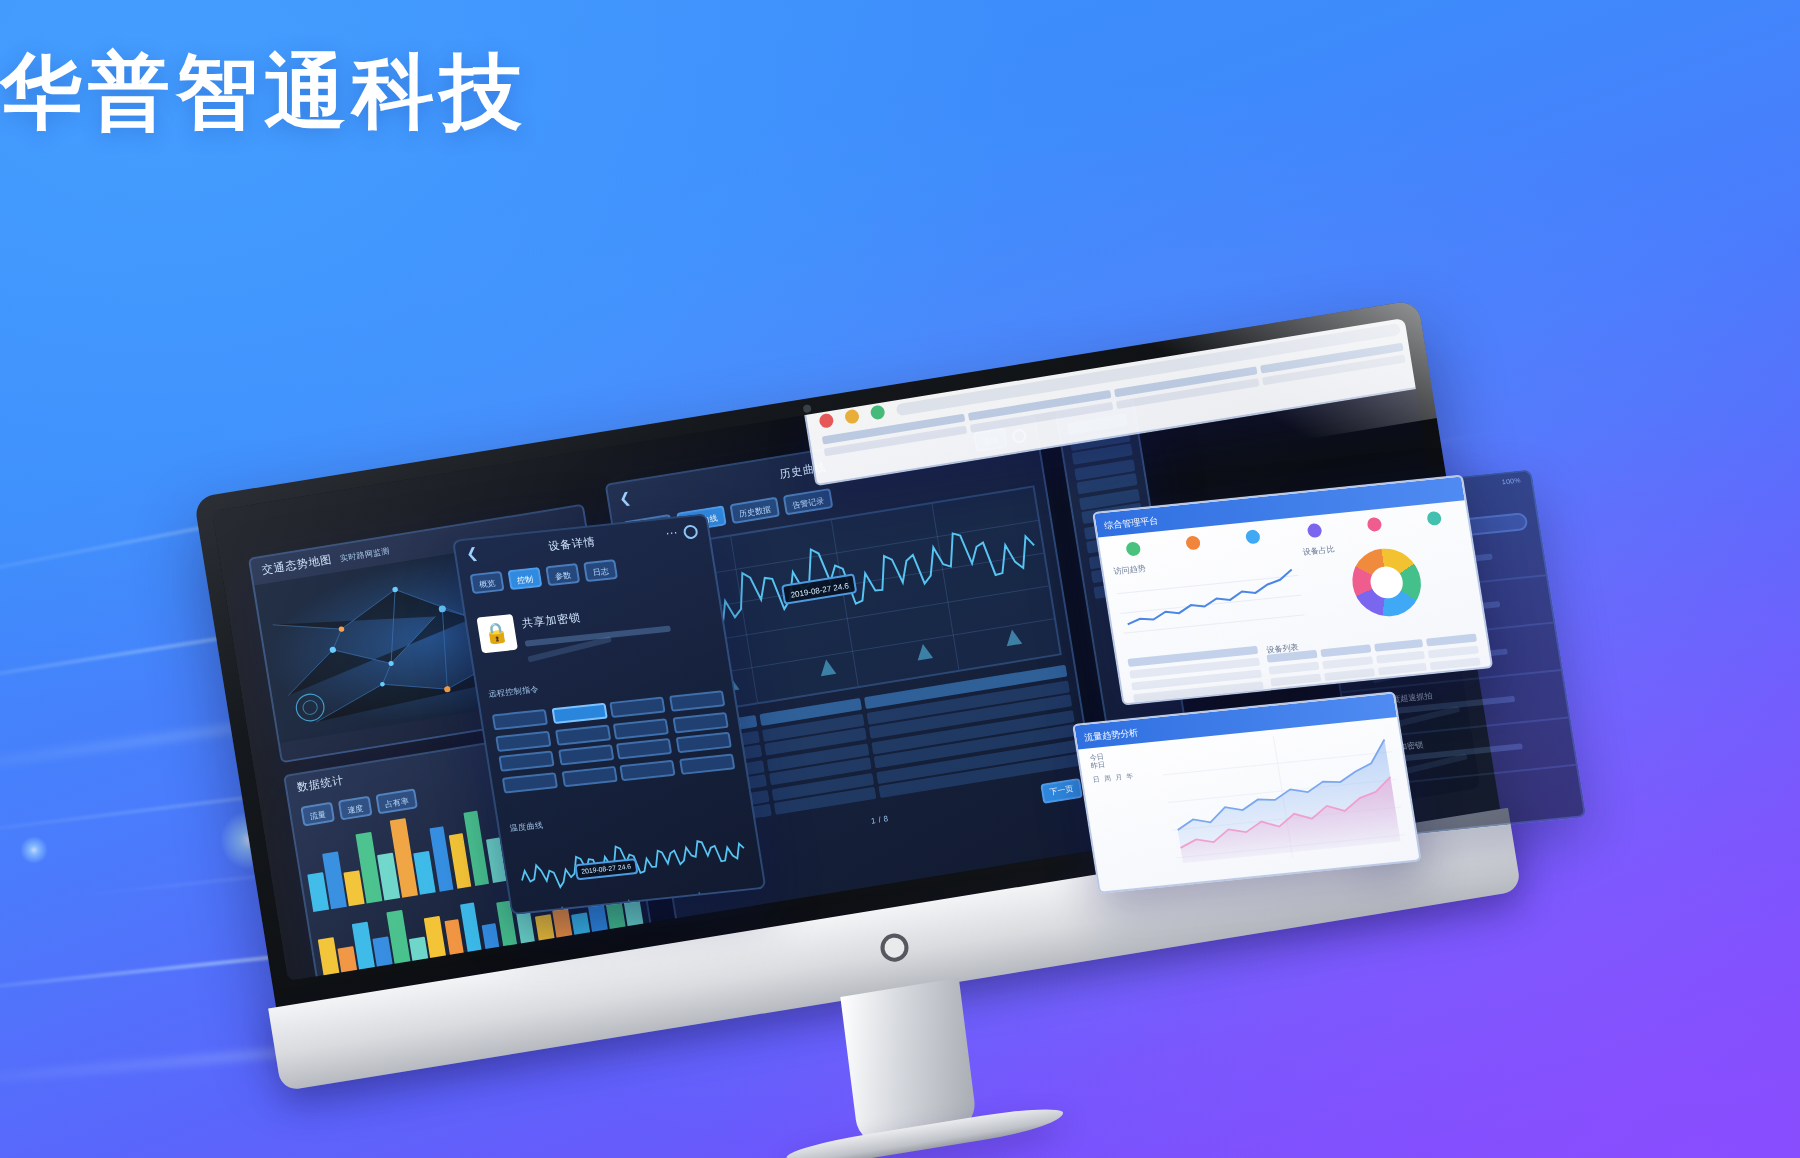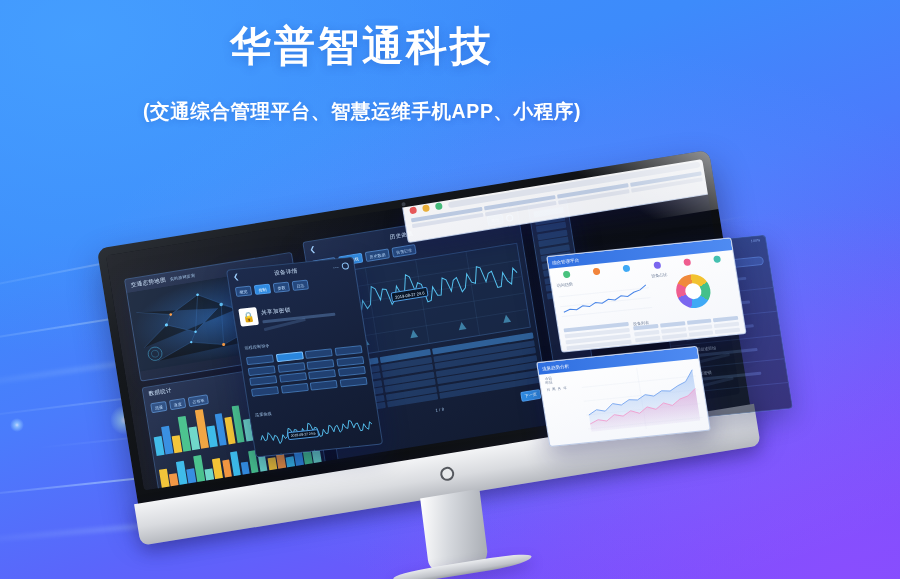--- a/index.html
+++ b/index.html
@@ -39,21 +39,21 @@
   .s4 { left:-4%; top:474px; width:46%; transform:rotate(-6deg); }
   .s5 { left:-6%; top:520px; width:54%; transform:rotate(-5deg); opacity:.5; }
   .s6 { left:38%; top:250px; width:46%; transform:rotate(-10deg); opacity:.35; }
   .s7 { left:-10%; top:265px; width:40%; transform:rotate(-11deg); opacity:.3; }
   .s8 { left:4%; top:430px; width:36%; transform:rotate(-6deg); opacity:.3; }
 
   .sparkle { position:absolute; border-radius:50%;
     background:radial-gradient(circle,rgba(255,255,255,1) 0%,rgba(170,225,255,.85) 22%,rgba(110,190,255,0) 70%); }
 
   
-  .headings { position:absolute; left:0; top:0; width:724px; text-align:center; z-index:40; }
+  .headings { position:absolute; left:0; top:0; width:724px; text-align:left; z-index:40; }
   .title {
     color:#ffffff; font-size:41px; font-weight:bold; letter-spacing:3px;
     margin-top:22px; line-height:1.2;
     text-shadow:0 2px 10px rgba(20,60,160,.30);
   }
   .sub1 {
     color:#ffffff; font-size:20.5px; font-weight:bold; letter-spacing:.6px;
     margin-top:16px; text-shadow:0 1px 6px rgba(20,60,160,.25);
   }
   .sub2 {
@@ -191,21 +191,20 @@
   <div class="sparkle" style="left:110px;top:405px;width:30px;height:30px;opacity:.8;"></div>
   <div class="sparkle" style="left:10px;top:418px;width:14px;height:14px;opacity:.7;"></div>
   <div class="sparkle" style="left:150px;top:460px;width:10px;height:10px;opacity:.8;"></div>
   <div class="sparkle" style="left:178px;top:463px;width:18px;height:18px;"></div>
   <div class="sparkle" style="left:742px;top:424px;width:16px;height:16px;opacity:.85;"></div>
   <div class="sparkle" style="left:338px;top:313px;width:26px;height:26px;opacity:.75;"></div>
   <div class="sparkle" style="left:494px;top:294px;width:18px;height:18px;opacity:.7;"></div>
 
   <div class="headings">
     <div class="title">华普智通科技</div>
-    <div class="sub2">(交通综合管理平台、智慧运维手机APP、小程序)</div>
   </div>
 
   <div id="monitor">
     <div class="mon-body">
       <div class="mon-cam"></div>
       <div class="mon-screen">
 
         <div class="panel dark-panel" style="left:14px;top:26px;width:170px;height:104px;border-radius:3px;">
           <div class="pnl-head">
             <span class="pnl-title">交通态势地图</span>

